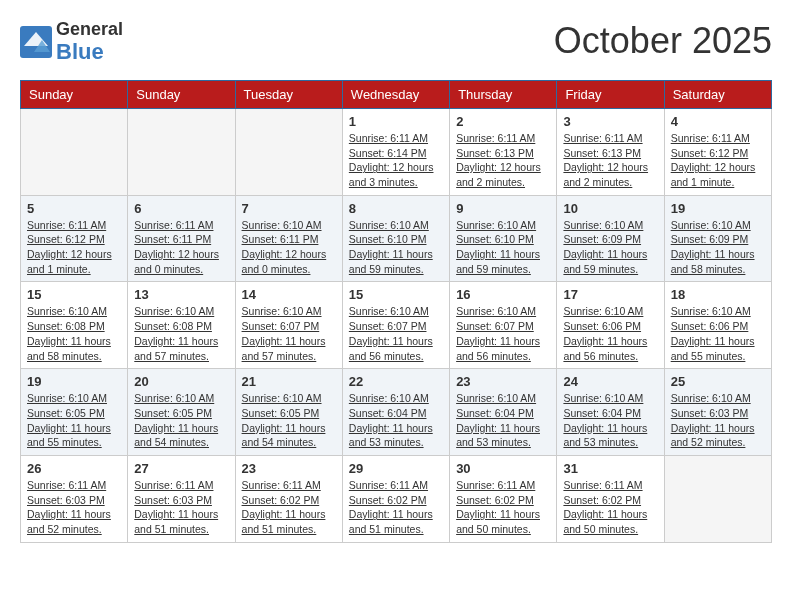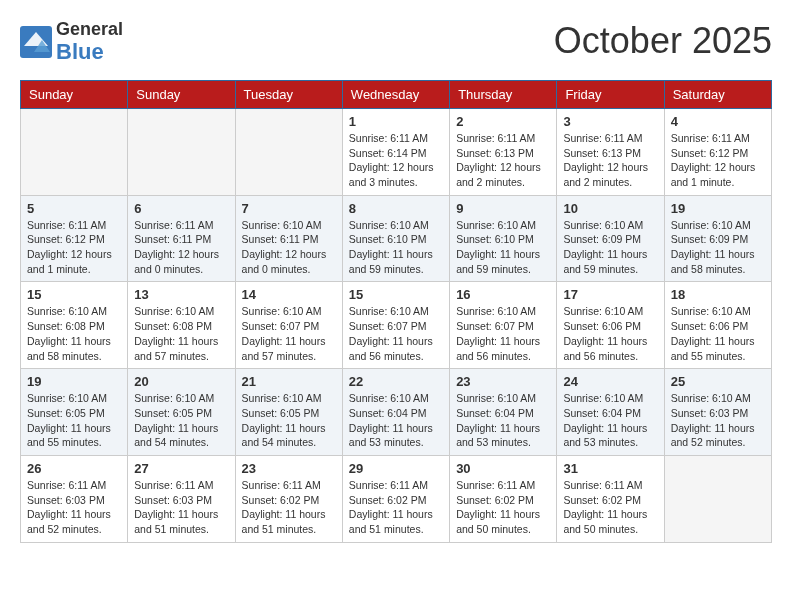--- a/index.html
+++ b/index.html
@@ -83,20 +83,21 @@
       font-size: 13px;
       font-weight: bold;
       color: #333;
       display: block;
       margin-bottom: 2px;
     }
     .day-info {
       font-size: 10.5px;
       color: #333;
       line-height: 1.4;
+      text-decoration: underline;
     }
     .row-alt td {
       background: #f0f4f8;
     }
   </style>
 </head>
 <body>
 
 <div class="header-area">
   <div class="logo">

